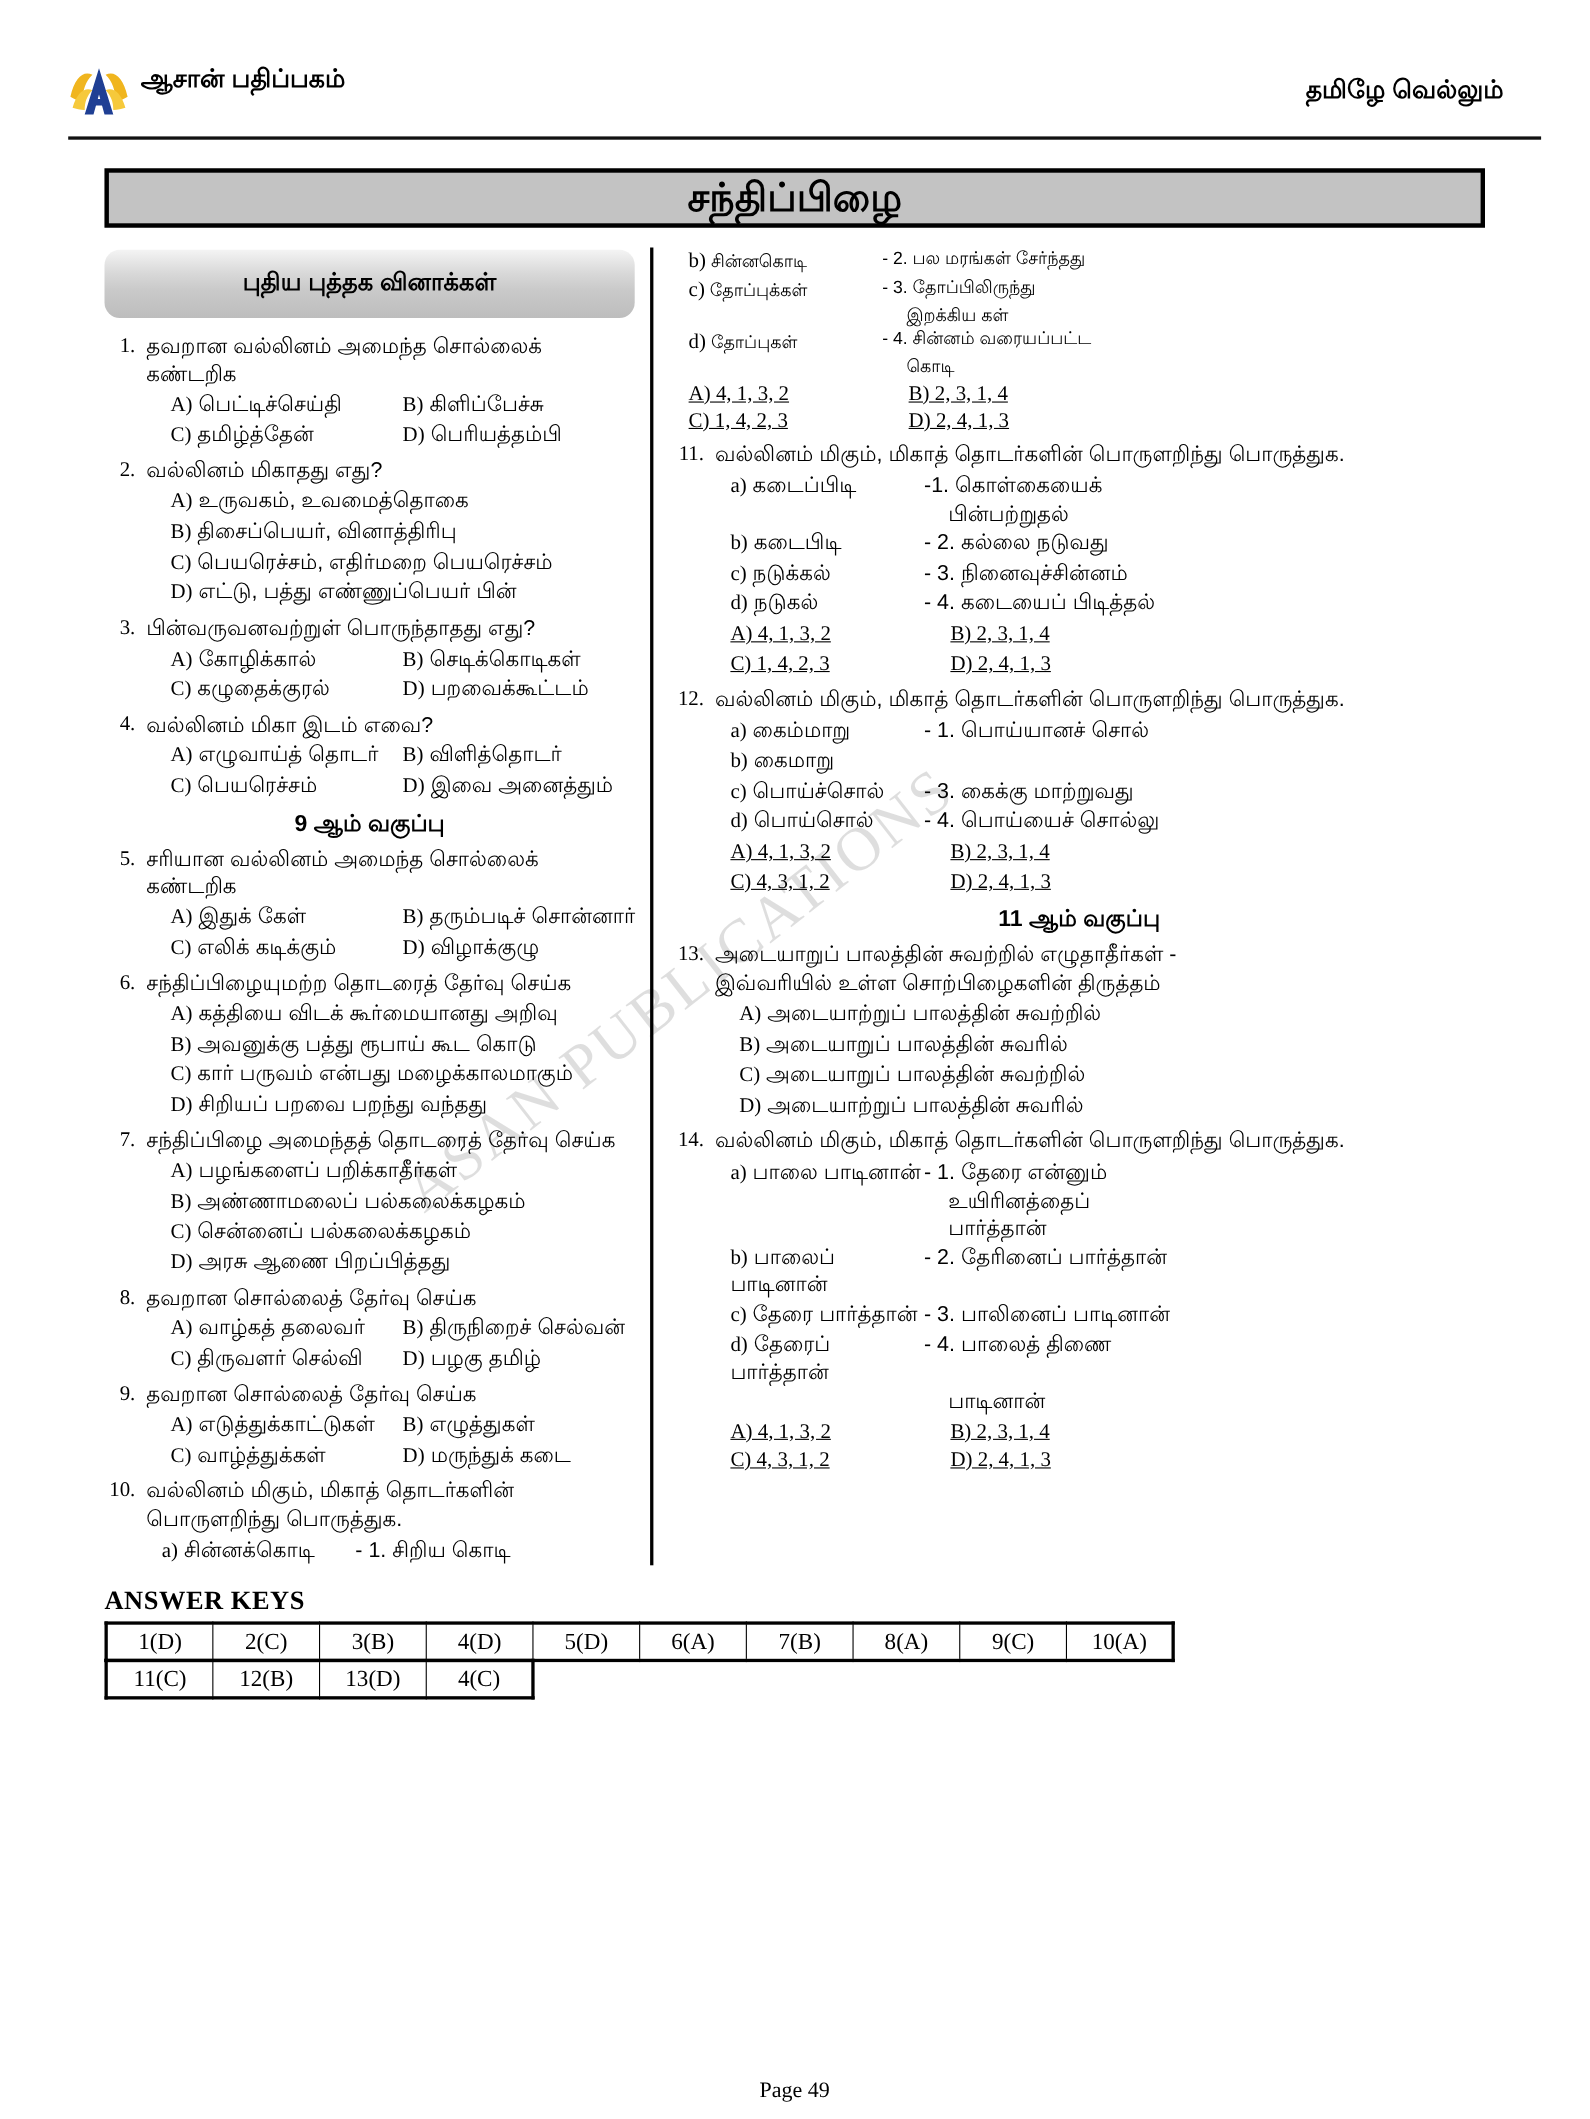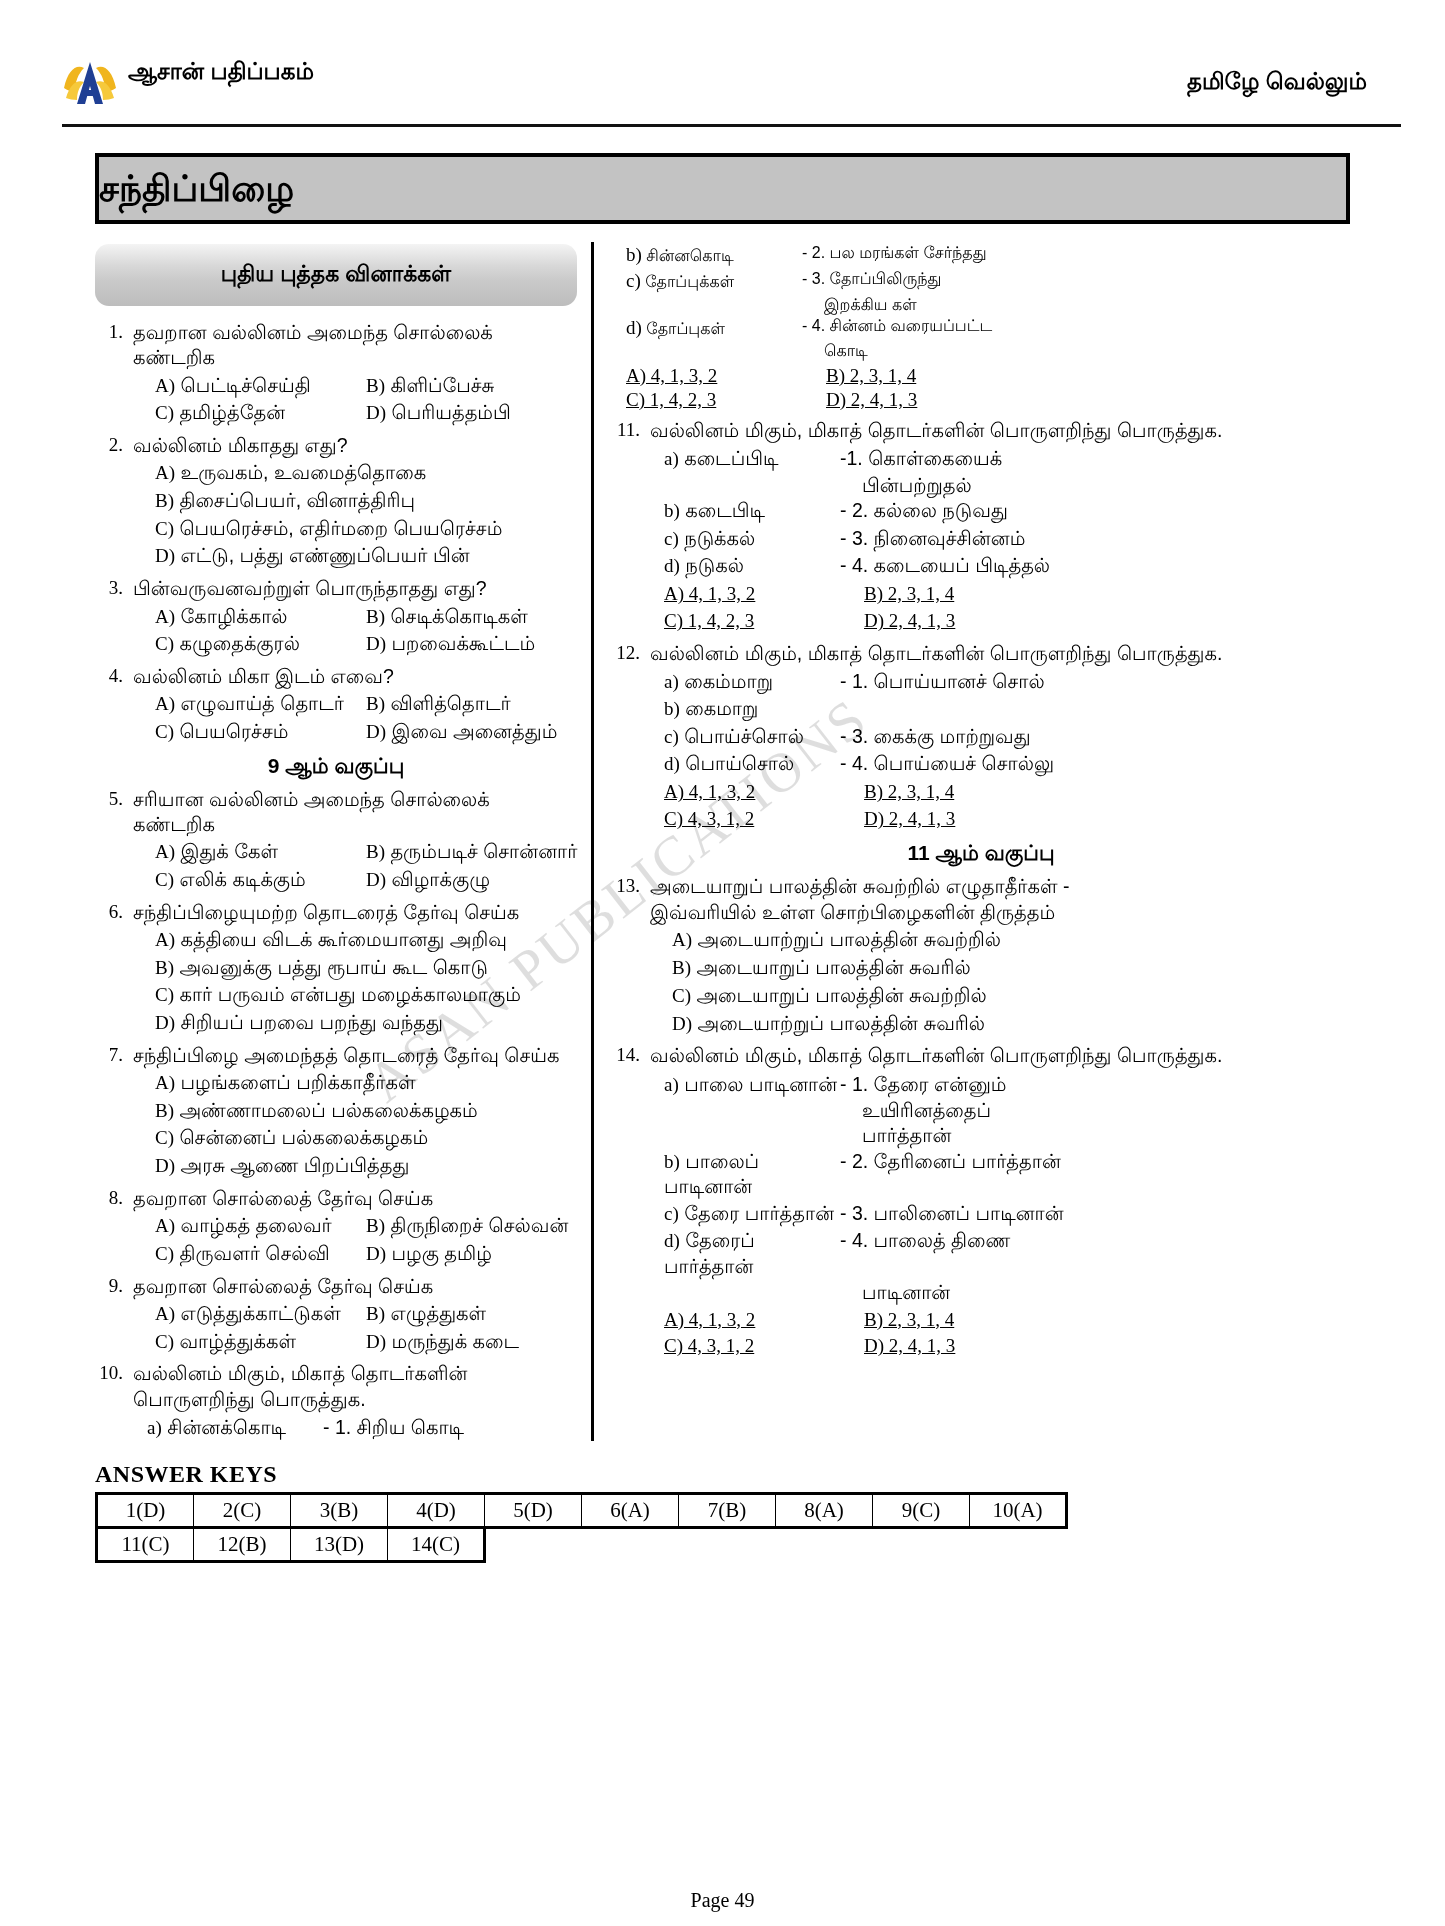--- a/index.html
+++ b/index.html
@@ -58,24 +58,24 @@
   .header-rule {
     margin: 2px 44px 0 62px;
     border-top: 3px solid #111;
   }
 
   
   .title-banner {
     margin: 26px 95px 0 95px;
     border: 4px solid #000;
     background: #c3c3c3;
-    height: 71px;
+    height: 54px;
     display: flex;
     align-items: center;
-    justify-content: flex-start;
+    justify-content: center;
   }
   .title-banner .title-text {
     font-size: 36px;
     font-weight: bold;
     line-height: 1;
   }
 
   
   .body-cols {
     margin: 18px 95px 0 95px;
@@ -620,21 +620,21 @@
             <td>10(A)</td>
           </tr>
     </tbody>
       </table>
     <table class="ak-row2-table">
       <tbody>
           <tr id="ak-row2">
             <td>11(C)</td>
             <td>12(B)</td>
             <td>13(D)</td>
-            <td>14(C)</td>
+            <td>4(C)</td>
           </tr>
     </tbody>
       </table>
   </div>
 
   <div class="footer">
     <span>Page 49</span>
   </div>
 
 </div>

